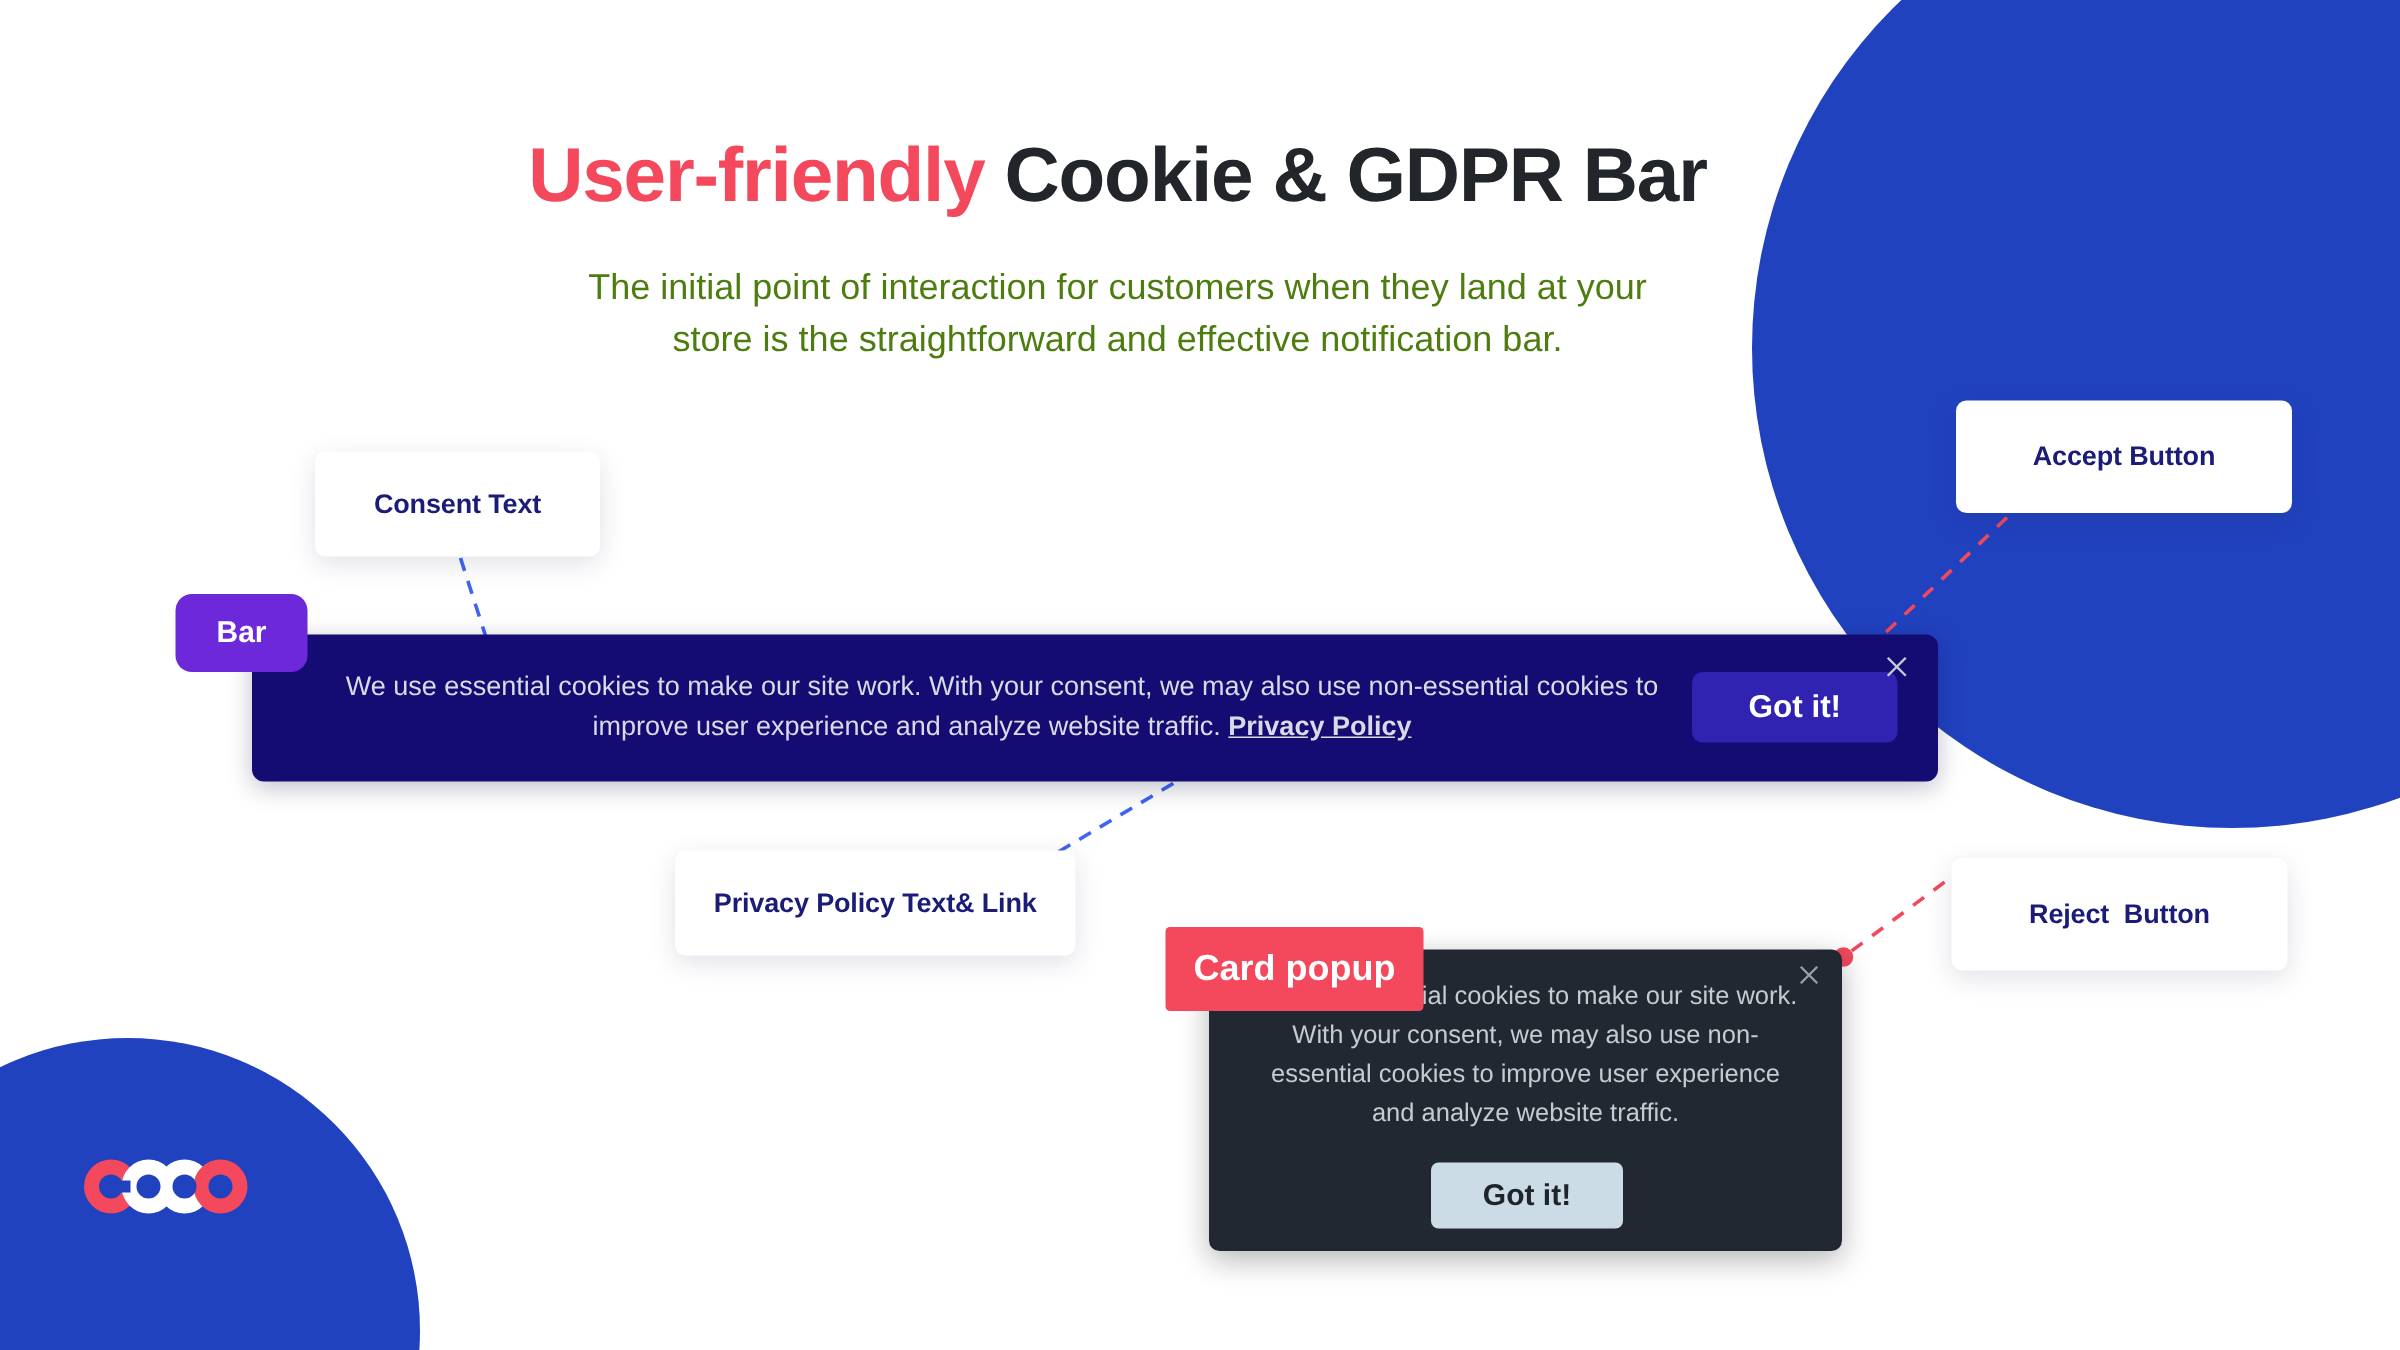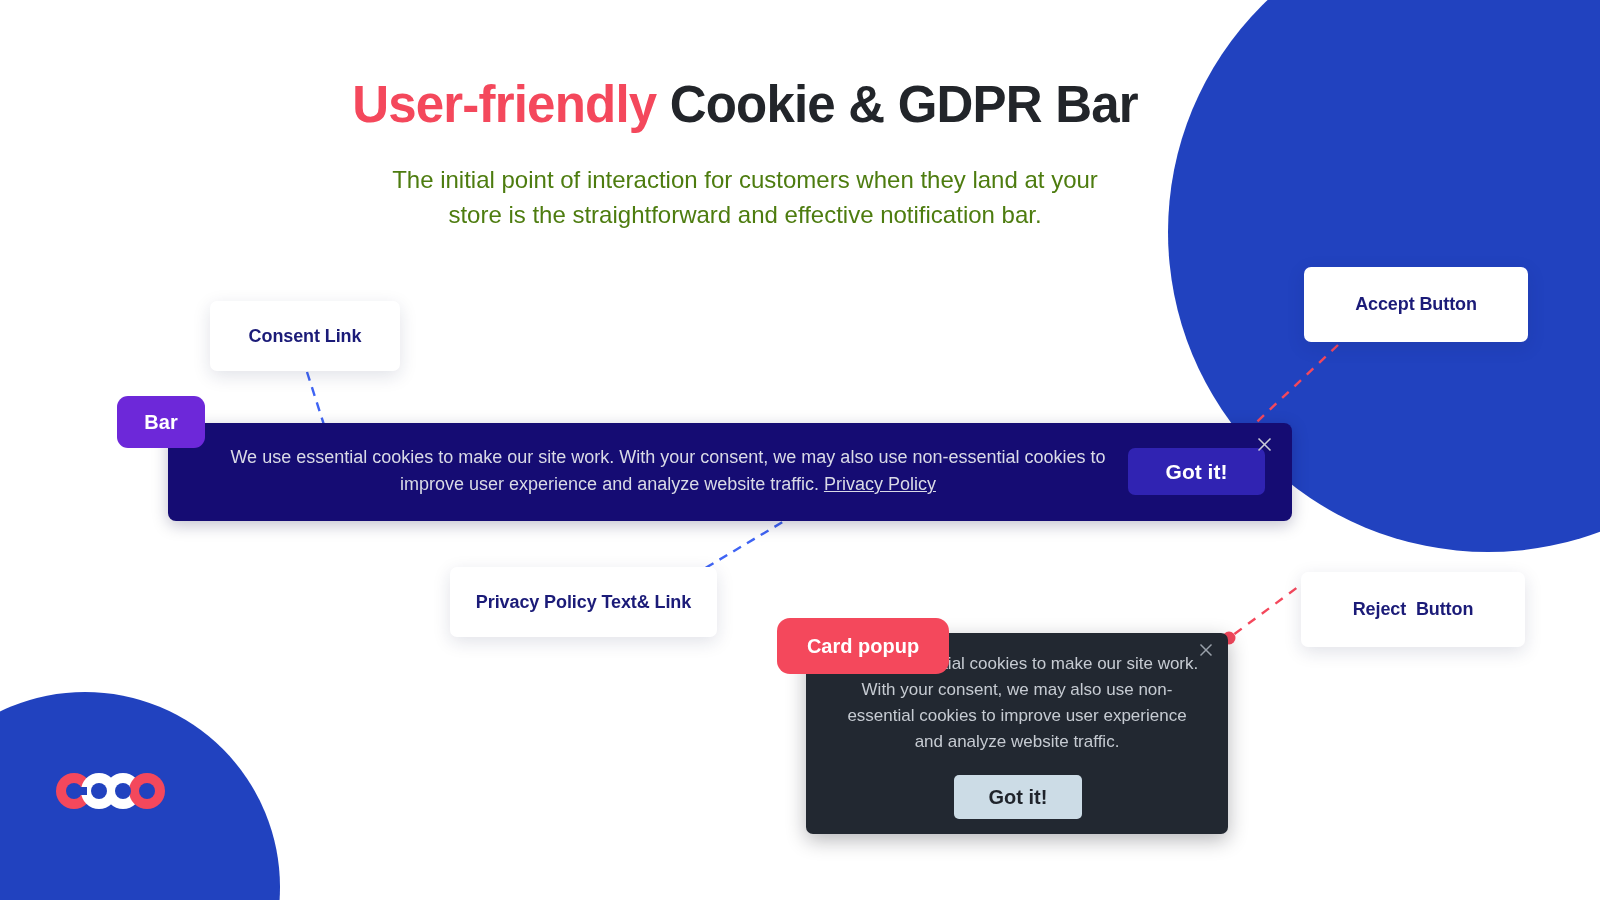--- a/index.html
+++ b/index.html
@@ -46,21 +46,21 @@
   
   #header-block {
     position: absolute;
     left: 0;
     top: 74px;
     width: 1490px;
     text-align: center;
     z-index: 20;
   }
   #page-title {
-    margin: 0;
+    margin: 12px;
     font-size: 51px;
     line-height: 62px;
     font-weight: 700;
     letter-spacing: -0.8px;
     color: #22252a;
     white-space: nowrap;
   }
   #page-title .accent {
     color: #f4485c;
   }
@@ -123,22 +123,22 @@
     height: 52px;
     background: #6d28d9;
     font-size: 20px;
   }
   #pill-card-popup {
     left: 777px;
     top: 618px;
     width: 172px;
     height: 56px;
     background: #f4485c;
-    font-size: 20px;
-    border-radius: 13px;
+    font-size: 24px;
+    border-radius: 3px;
   }
 
   
   #cookie-bar {
     position: absolute;
     left: 168px;
     top: 423px;
     width: 1124px;
     height: 98px;
     background: #150c73;
@@ -154,20 +154,21 @@
     text-align: center;
     color: #d9dae6;
     font-size: 18px;
     line-height: 27px;
     font-weight: 400;
   }
   #bar-privacy-link {
     color: #d9dae6;
     text-decoration: underline;
     cursor: pointer;
+    font-weight: bold;
   }
   #bar-accept-button {
     position: absolute;
     left: 960px;
     top: 25px;
     width: 137px;
     height: 47px;
     background: #3023b2;
     border: none;
     border-radius: 7px;
@@ -290,21 +291,21 @@
     <div id="card-popup-text">We use essential cookies to make our site work. With your consent, we may also use non-essential cookies to improve user experience and analyze website traffic.</div>
     <button id="card-popup-accept-button">Got it!</button>
     <div id="card-popup-close-icon">
       <svg width="16" height="16" viewBox="0 0 16 16">
         <line x1="2.5" y1="2.5" x2="13.5" y2="13.5" stroke="#9aa1ab" stroke-width="1.5"></line>
         <line x1="13.5" y1="2.5" x2="2.5" y2="13.5" stroke="#9aa1ab" stroke-width="1.5"></line>
       </svg>
     </div>
   </div>
 
-  <div class="anno-card" id="card-consent-text">Consent Link</div>
+  <div class="anno-card" id="card-consent-text">Consent Text</div>
   <div class="anno-card" id="card-privacy-text">Privacy Policy Text&amp; Link</div>
   <div class="anno-card" id="card-accept-button">Accept Button</div>
   <div class="anno-card" id="card-reject-button">Reject  Button</div>
 
   <div class="anno-pill" id="pill-bar">Bar</div>
   <div class="anno-pill" id="pill-card-popup">Card popup</div>
 
   <svg id="logo" viewBox="0 0 120 46">
     <g>
       <circle cx="22" cy="23" r="18" fill="#f4485c"></circle>

